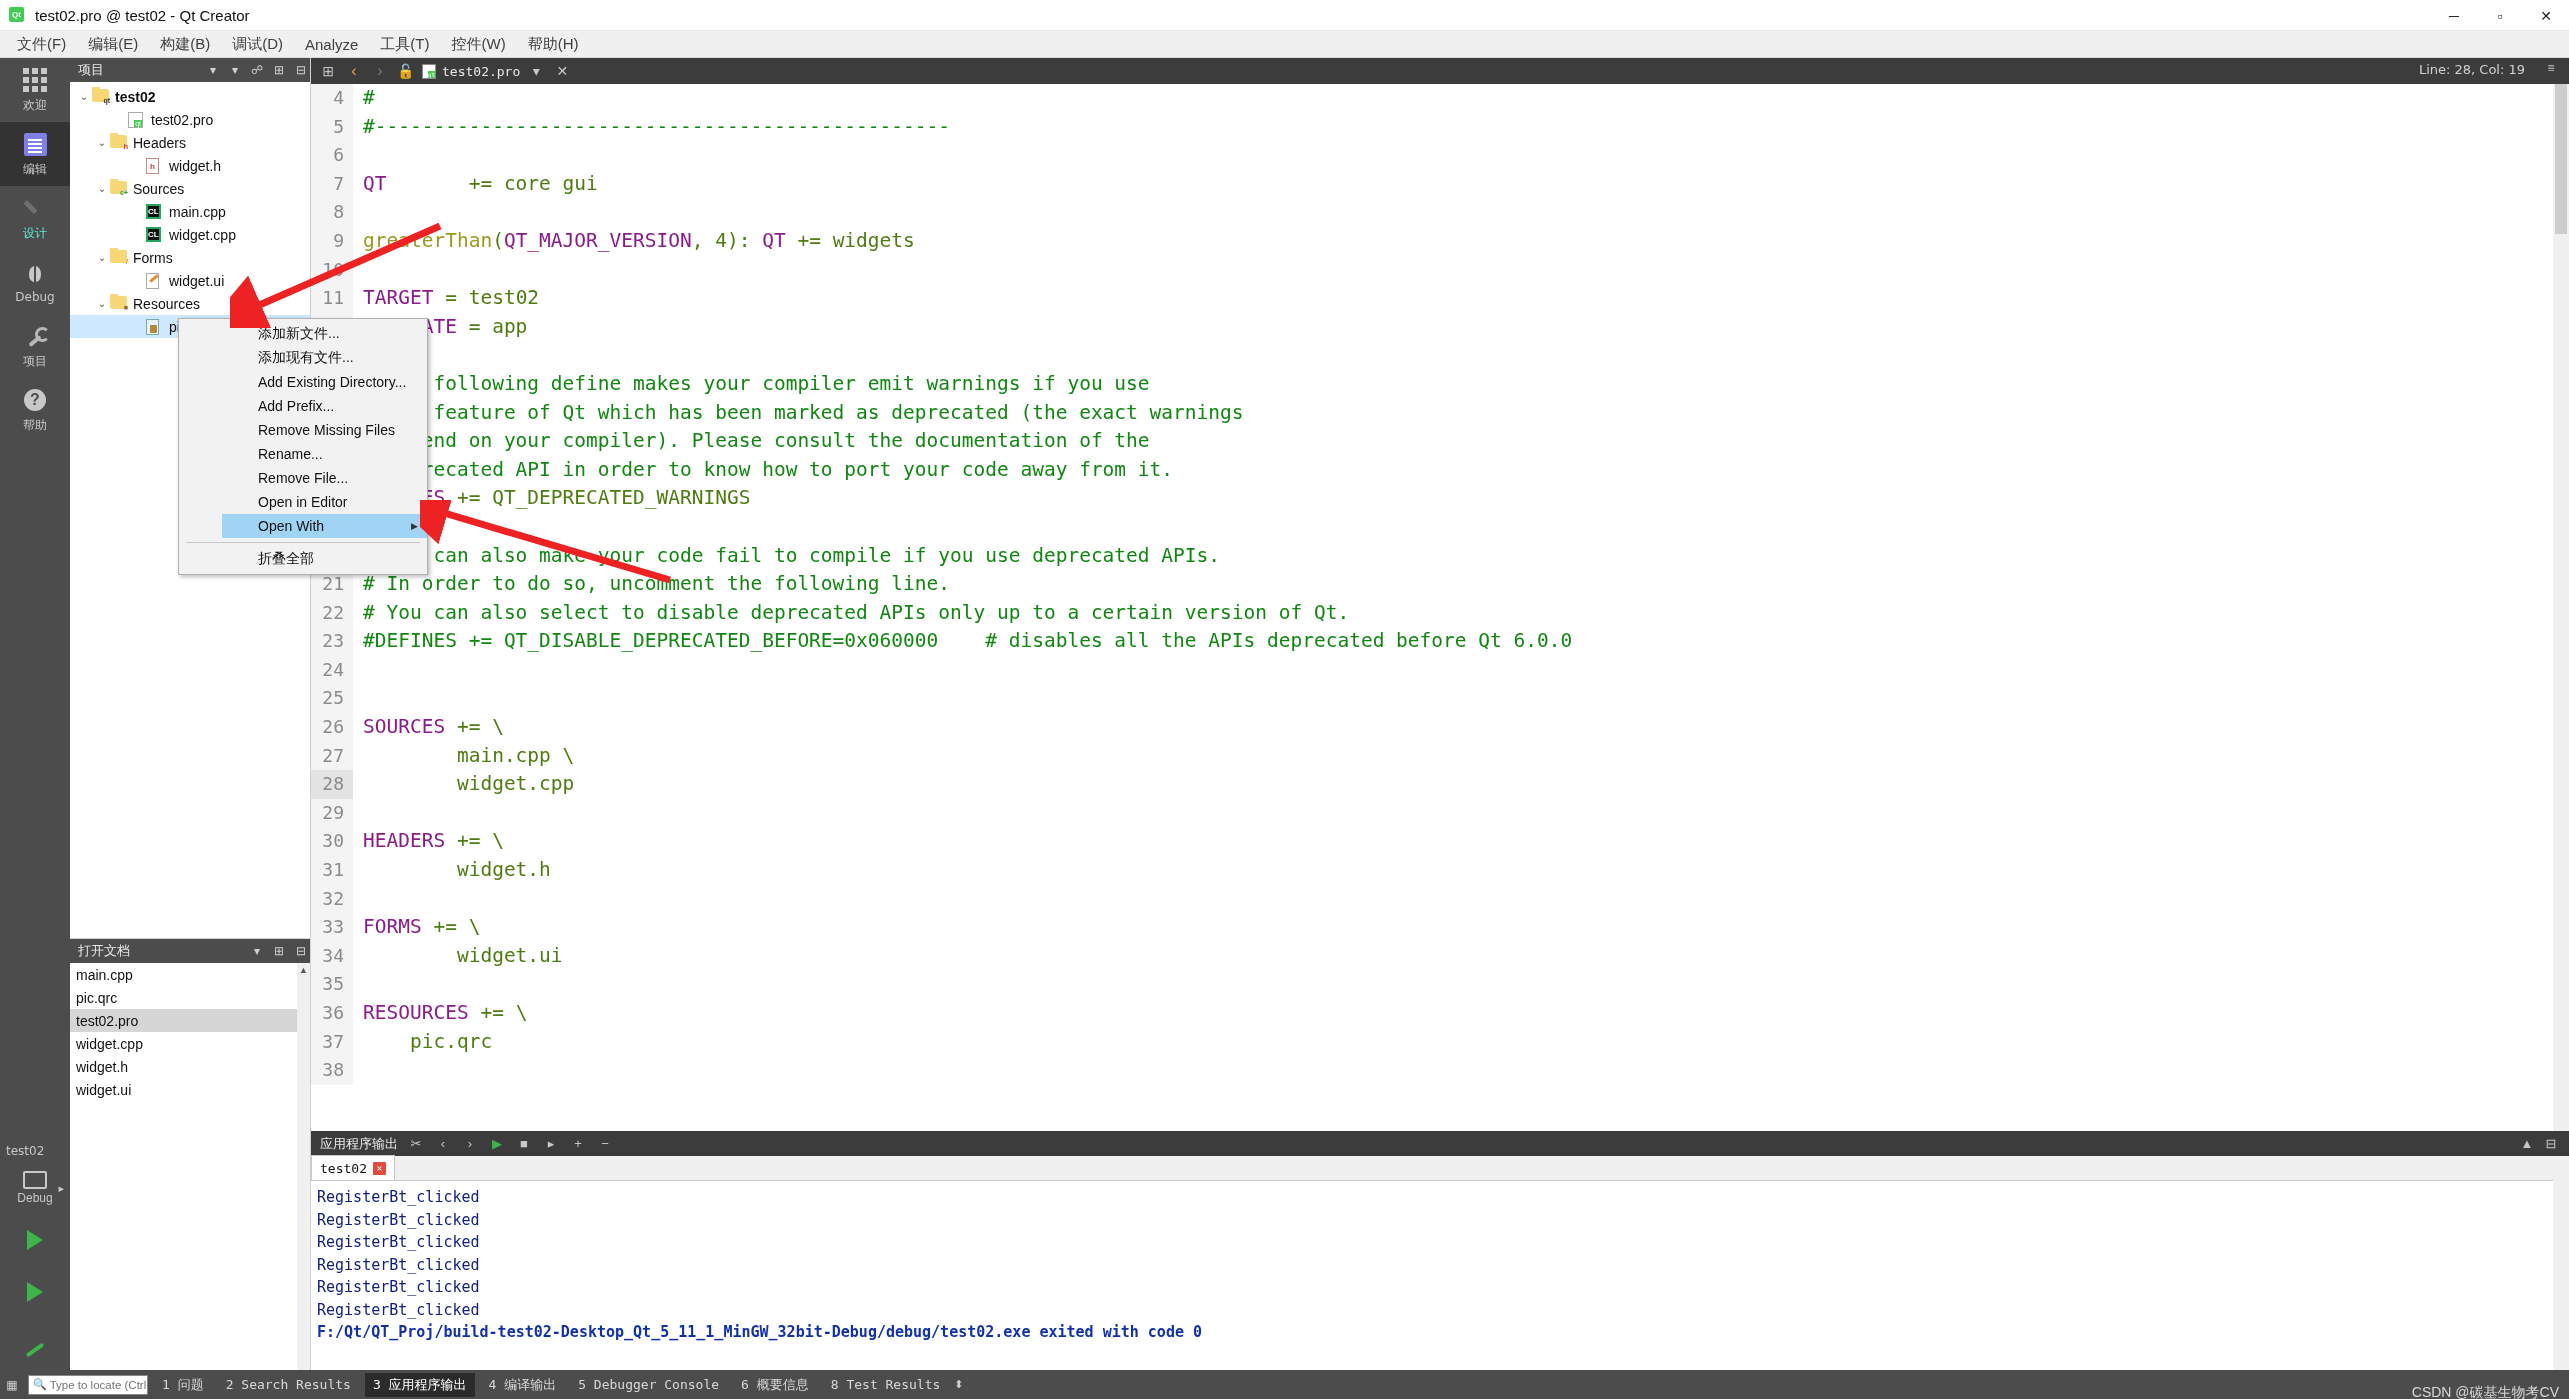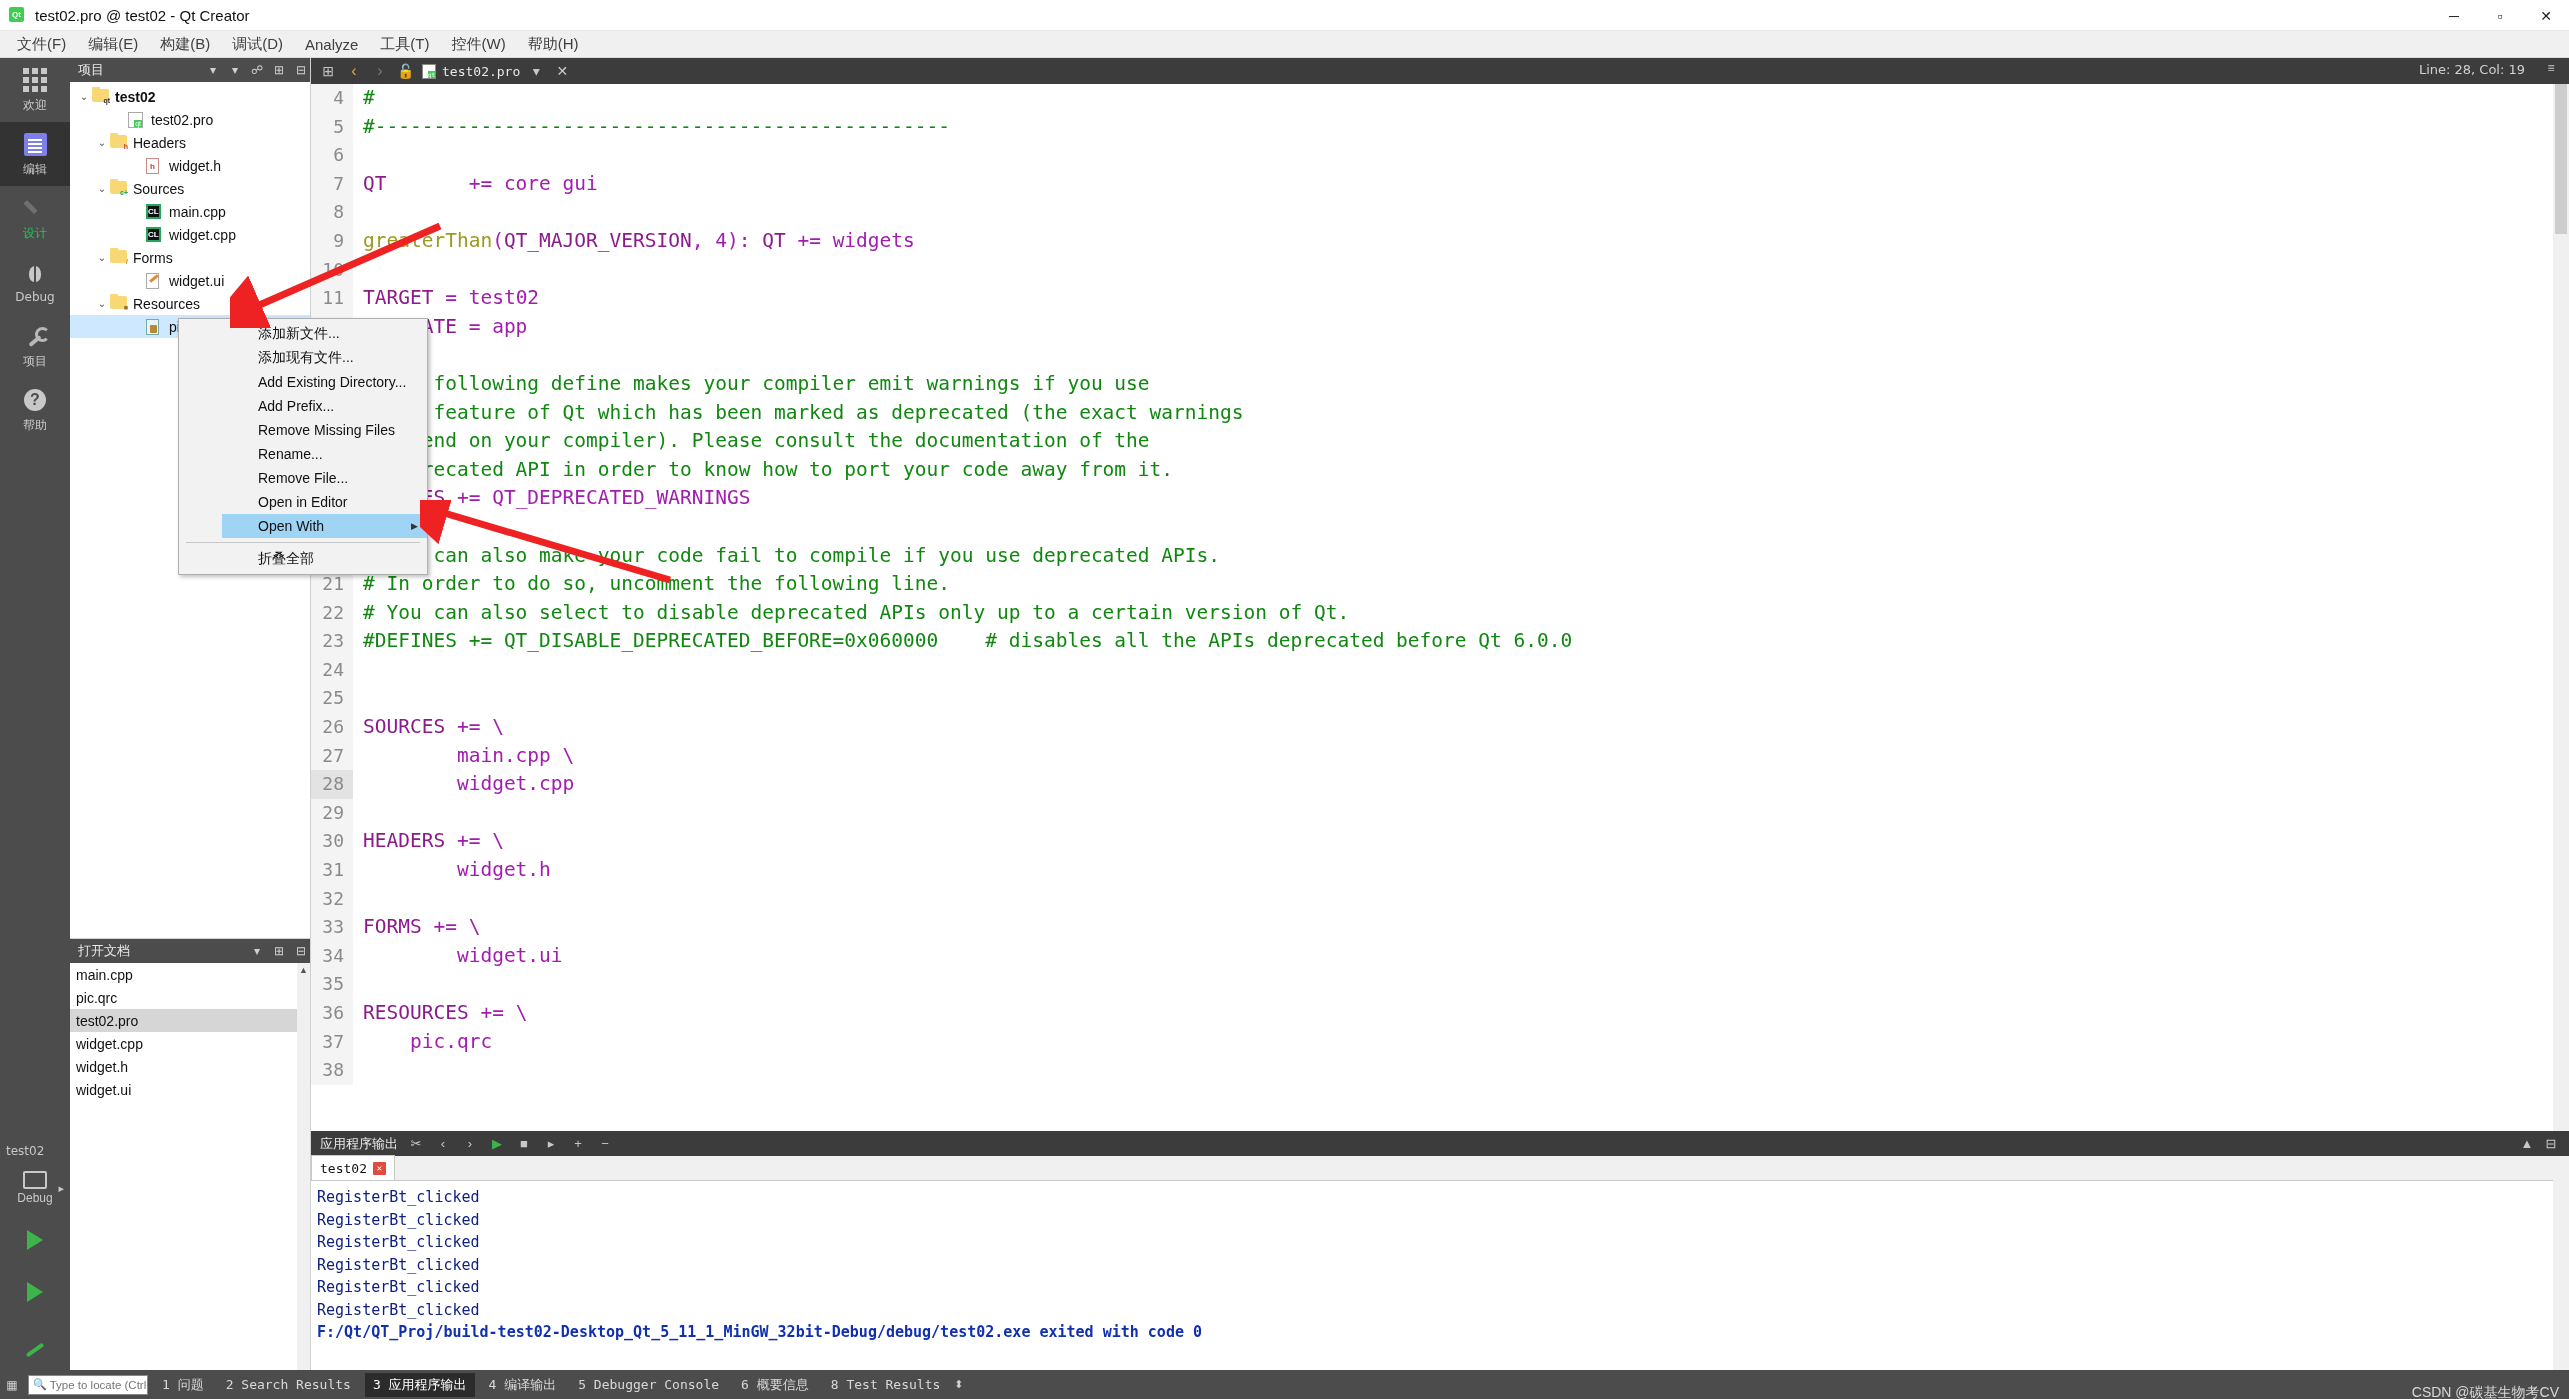--- a/index.html
+++ b/index.html
@@ -27,21 +27,21 @@
   .menu-item { font-size:15px; color:#404040; padding:4px 11px; white-space:nowrap; }
 
   
   .actbar { position:absolute; left:0; top:58px; width:70px; height:1312px;
     background:#4c4c4c; }
   .act { width:70px; height:64px; display:flex; flex-direction:column;
     align-items:center; justify-content:center; gap:3px; }
   .act.sel { background:#333333; }
   .act .glyph { width:27px; height:27px; display:flex; align-items:center; justify-content:center; }
   .act .lbl { font-size:12px; color:#c8c8c8; font-family:"DejaVu Sans", sans-serif; }
-  .act.dim .lbl { color:#22c55e; }
+  .act.dim .lbl { color:#5eead4; }
   .grid-ic { display:grid; grid-template-columns:repeat(3,6px); grid-template-rows:repeat(3,6px);
     gap:3px; }
   .grid-ic i { background:#c8c8c8; display:block; }
   .edit-ic { width:23px; height:23px; background:#7f7fe8; border-radius:2px;
     display:flex; align-items:center; justify-content:center; }
   .edit-ic b { display:block; width:14px; height:2px; background:#fff;
     box-shadow:0 4px 0 #fff, 0 8px 0 #fff, 0 -4px 0 #fff; }
   .pencil { width:22px; height:22px; position:relative; }
   .pencil:before { content:""; position:absolute; left:3px; top:3px; width:15px; height:5px;
     background:#6f6f6f; transform:rotate(45deg); transform-origin:left top; border-radius:1px; }
@@ -143,21 +143,21 @@
     background:#ffffff; overflow:hidden; }
   .codearea { font-family:"DejaVu Sans Mono", monospace; font-size:19.5px; line-height:28.6px; }
   .cline { display:flex; height:28.6px; white-space:pre; }
   .gutter { width:42px; text-align:right; color:#8a8a8a; padding-right:9px; flex:none;
     background:#f4f4f4; font-size:18px; }
   .gutter.cur { background:#e3e3e3; }
   .ctext { padding-left:10px; color:#000; }
   .cm { color:#108810; }       
   .kw { color:#8c1a8c; }       
   .fn { color:#9a9a1f; }
-  .op  { color:#a21caf; }
+  .op  { color:#4d7c0f; }
 
   
   .anno { position:absolute; pointer-events:none; z-index:70; }
 
   
   .outpane { position:absolute; left:311px; top:1131px; width:2258px; height:239px;
     background:#ffffff; }
   .out-hdr { height:25px; background:#3c3c3c; display:flex; align-items:center;
     padding-left:9px; gap:9px; }
   .out-hdr .t { font-size:13px; color:#e8e8e8; }

